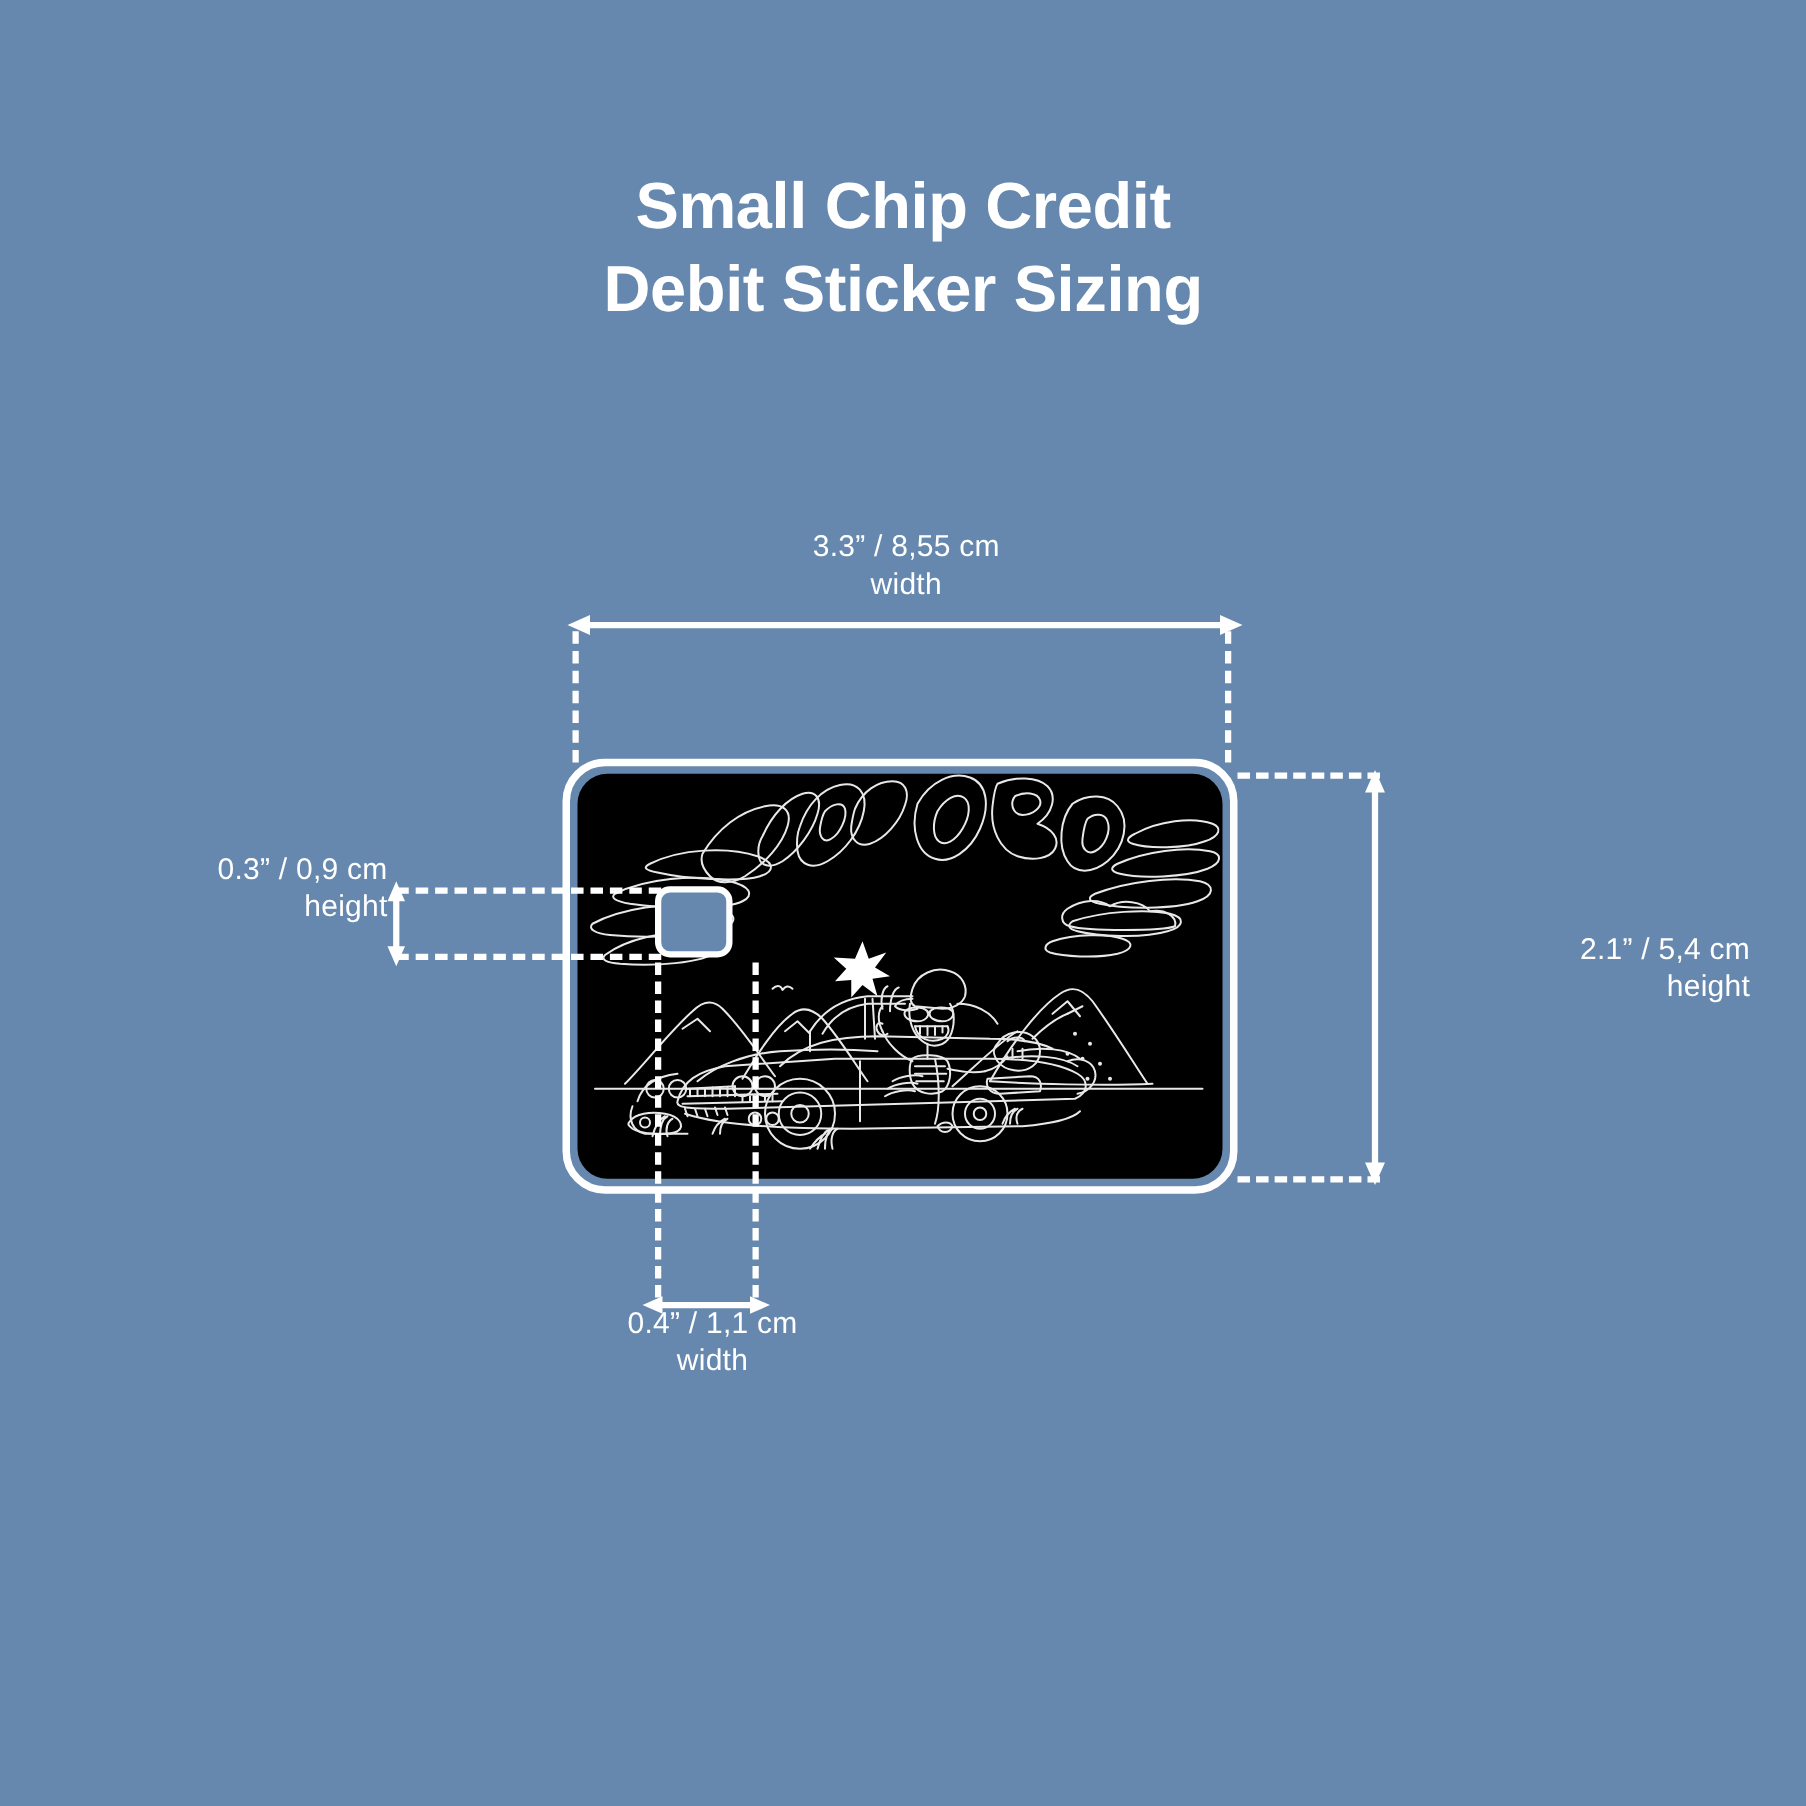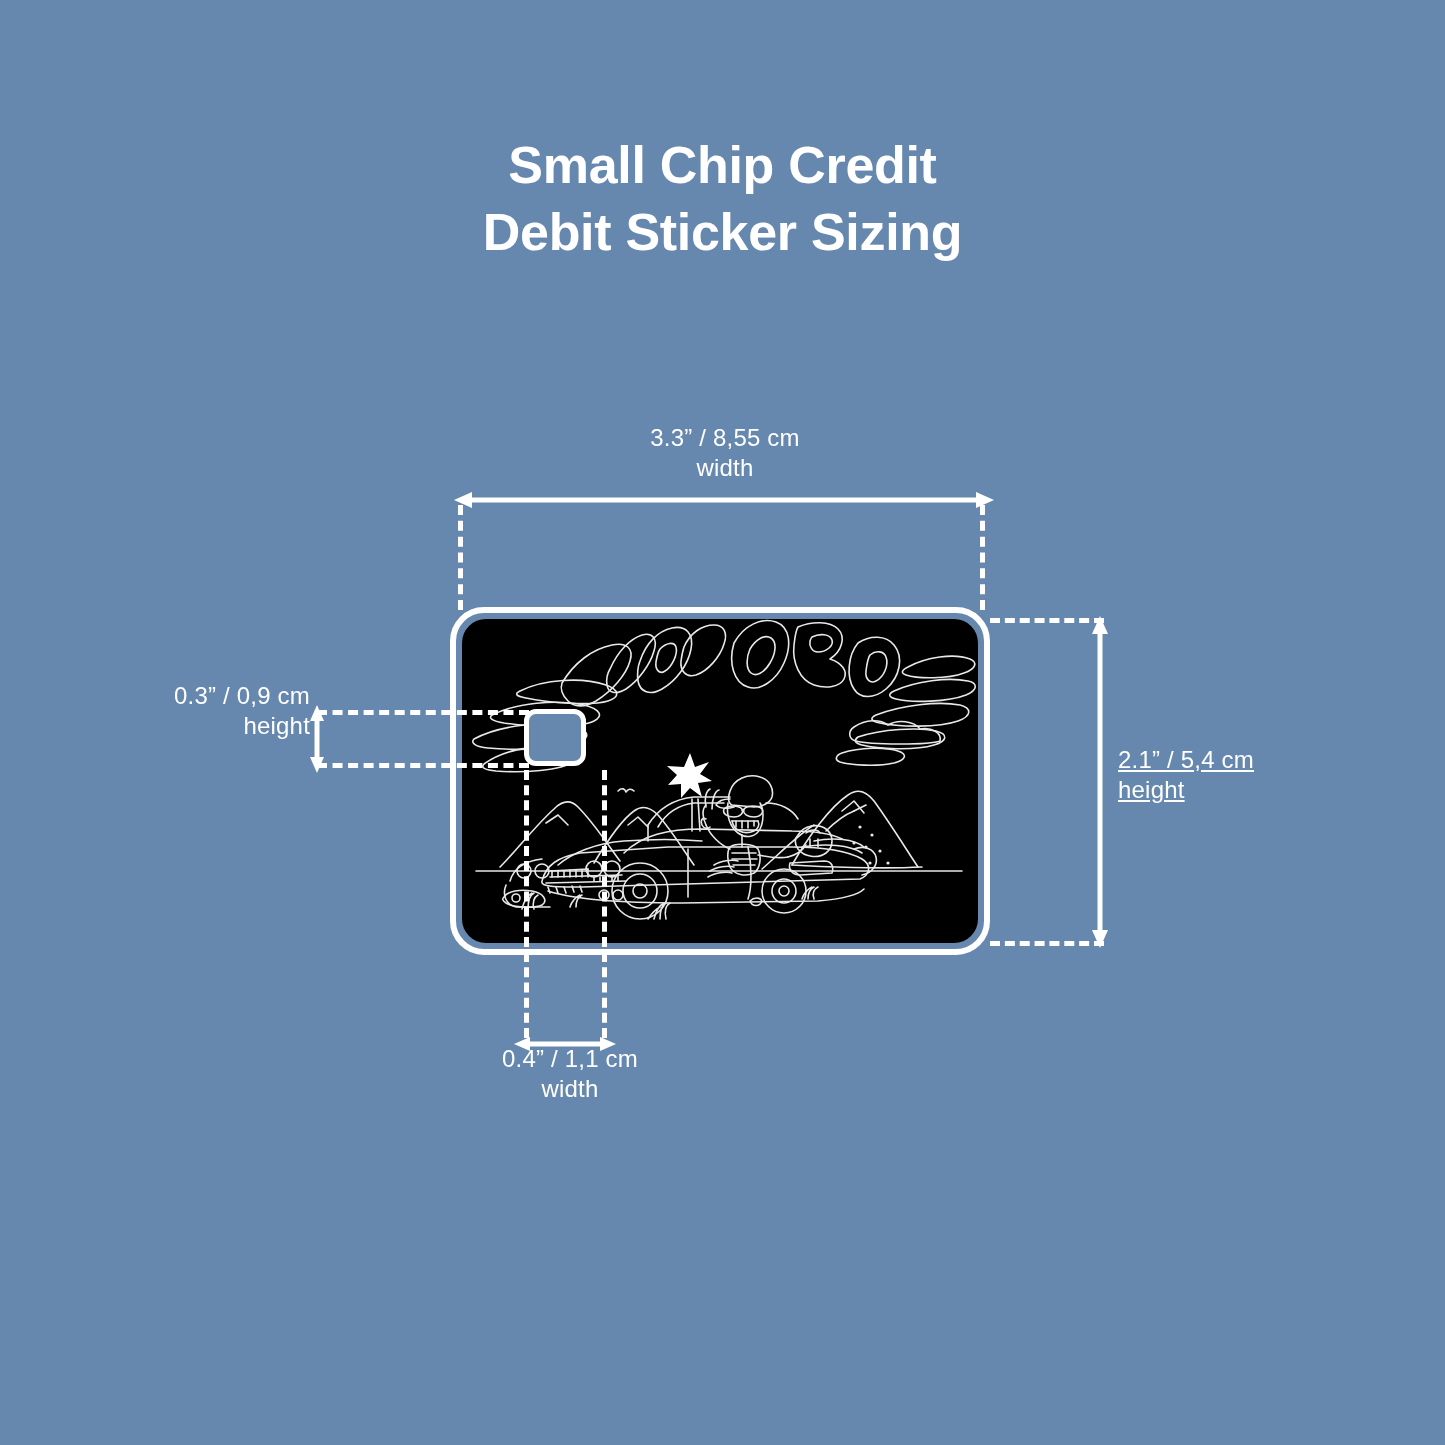--- a/index.html
+++ b/index.html
@@ -40,21 +40,21 @@
     position: absolute;
     color: #ffffff;
     font-size: 24px;
     font-weight: 400;
     line-height: 1.27;
     text-align: center;
     white-space: pre-line;
     letter-spacing: 0.2px;
   }
   #label-width-top   { left: 575px;  top: 423px;  width: 300px; }
-  #label-height-right{ left: 1118px; top: 745px;  width: 250px; text-align: left; text-decoration: underline; }
+  #label-height-right{ left: 1150px; top: 745px;  width: 250px; text-align: right; }
   #label-height-left { left: 70px;   top: 681px;  width: 240px; text-align: right; }
   #label-width-bottom{ left: 450px;  top: 1044px; width: 240px; }
 
   
   #card-outline {
     position: absolute;
     left: 450px;
     top: 607px;
     width: 540px;
     height: 348px;

